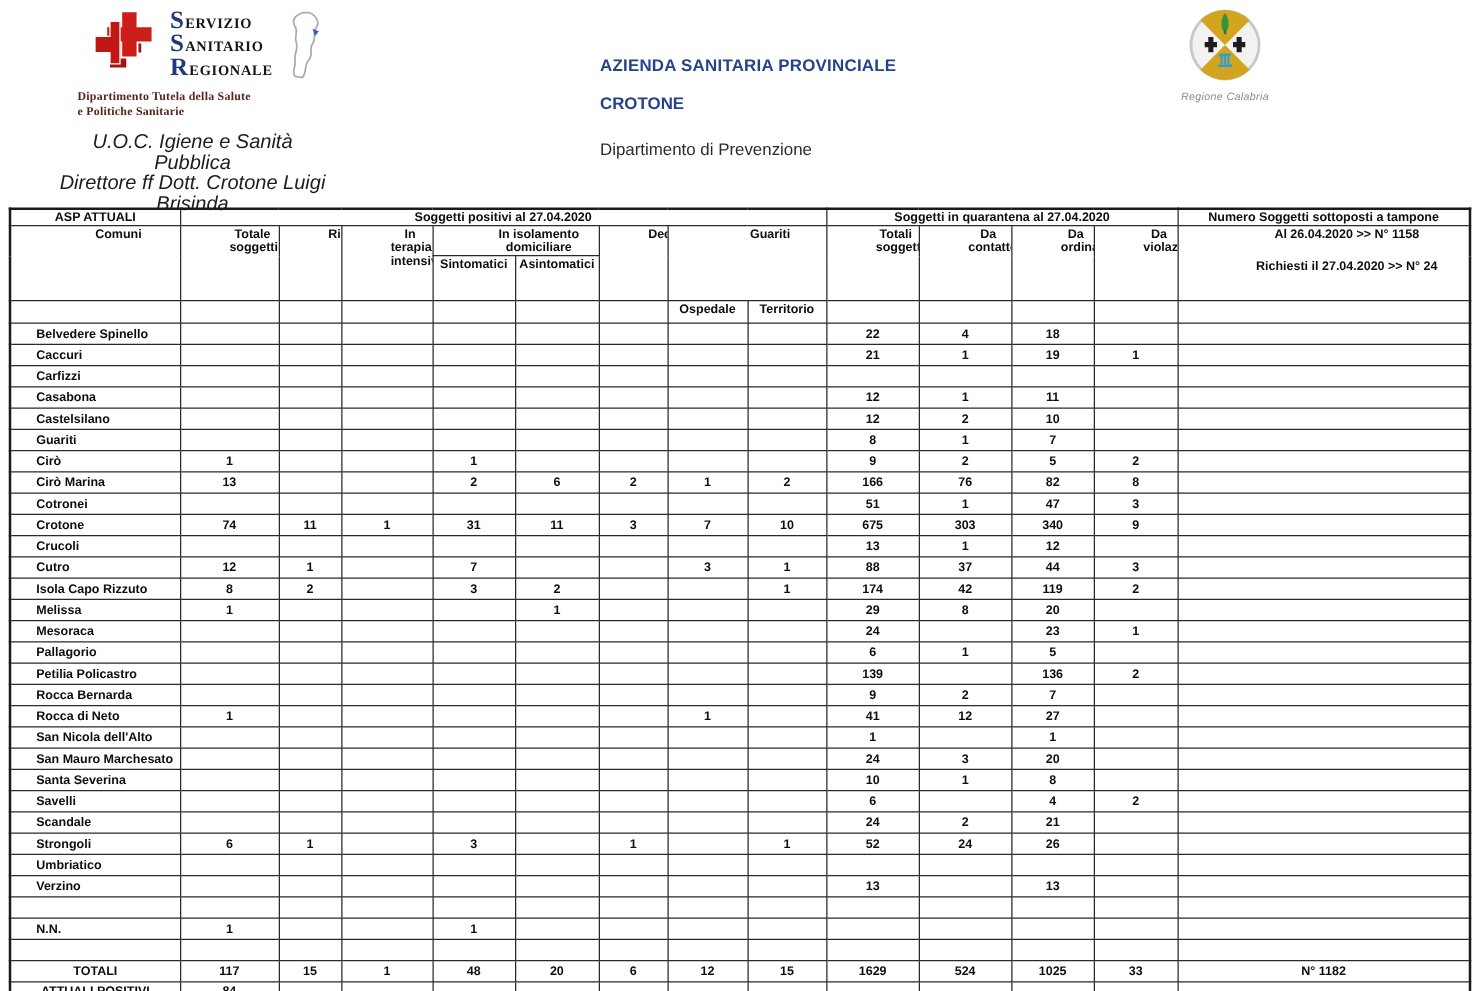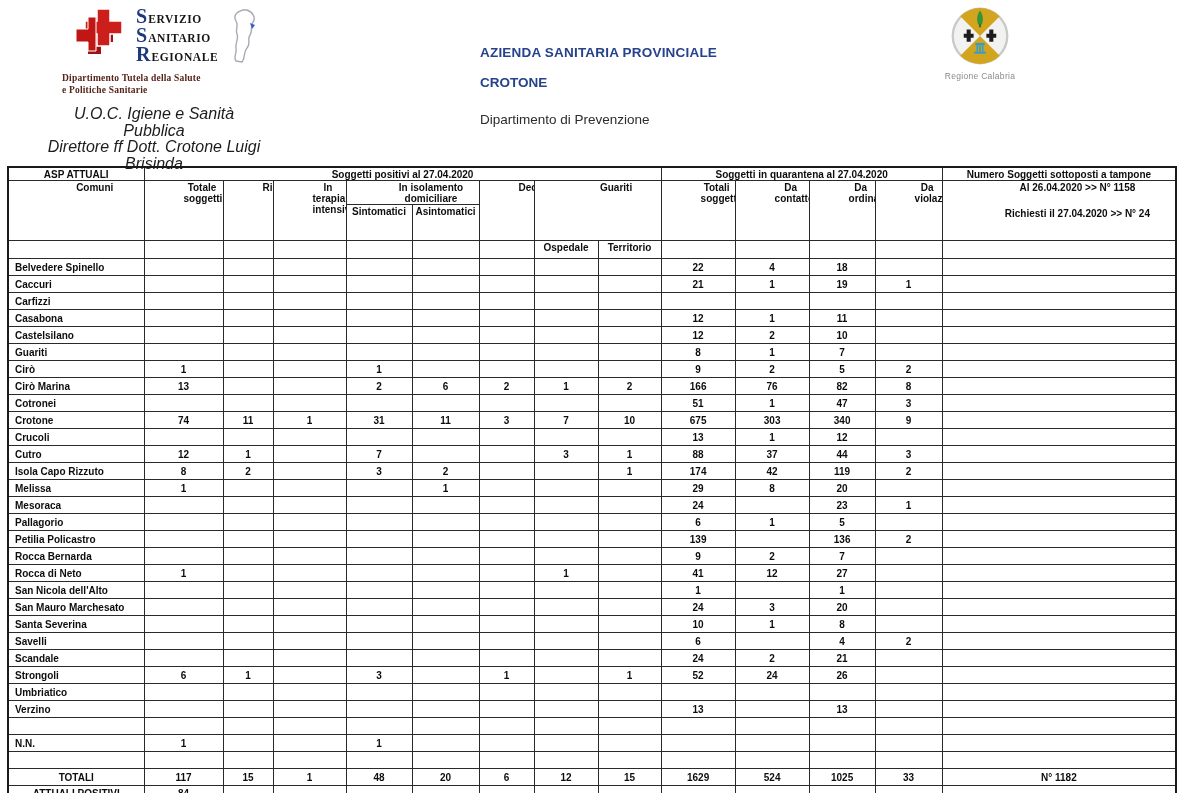--- a/index.html
+++ b/index.html
@@ -25,21 +25,21 @@
 
   
   .center-head { position:absolute; left:480px; top:10px; width:385px; text-align:left;margin-top:35px; }
   .title1 { color:#27428c; font-size:13.5px; font-weight:bold; letter-spacing:0.2px; }
   .title2 { color:#27428c; font-size:13.5px; font-weight:bold; margin-top:15px; }
   .subtitle { color:#2c2c2c; font-size:13.5px; margin-top:22px; }
 
   
   .rc-logo { position:absolute; left:944px; top:7px; width:72px; text-align:center; }
   .rc-logo svg { width:58px; height:58px; }
-  .rc-caption { font-size:8.5px; color:#8a8a8a; margin-top:2px; letter-spacing:0.3px; }
+  .rc-caption { font-size:8.5px; color:#8a8a8a; margin-top:2px; letter-spacing:0.3px;font-style:italic; }
 
   
   .uoc {
     position:absolute; left:44px; top:106px; width:220px; text-align:center;
     font-style:italic; font-size:16px; color:#1c1c1c; line-height:16.5px;
   }
 
   
   table.report {
     position:absolute; left:7px; top:166px; width:1168px;
@@ -52,21 +52,21 @@
     font-size:10px; line-height:11px;
     text-align:center; vertical-align:middle;
     overflow:hidden; white-space:nowrap;
   }
   .report thead td { vertical-align:top; padding-top:1px; }
   .report tr.h1 td { height:13px; font-size:10px; }
   .report tr.h2 td { height:16px; white-space:normal;padding-left:39px; }
   .report tr.h3 td { height:36px; }
   .report tr.h4 td { height:18px; }
   .report tbody td { height:17px; }
-  .report tbody td.comune { text-align:left; padding-left:6px; }
+  .report tbody td.comune { text-align:left; padding-left:20px; }
   .report tbody tr.center-label td.comune { text-align:center; padding-left:2px; }
   .tampone-head div { text-align:center; }
   .tampone-line2 { margin-top:15px; }
 </style>
 </head>
 <body>
 
 <div class="page">
 
   <div class="ssr">

